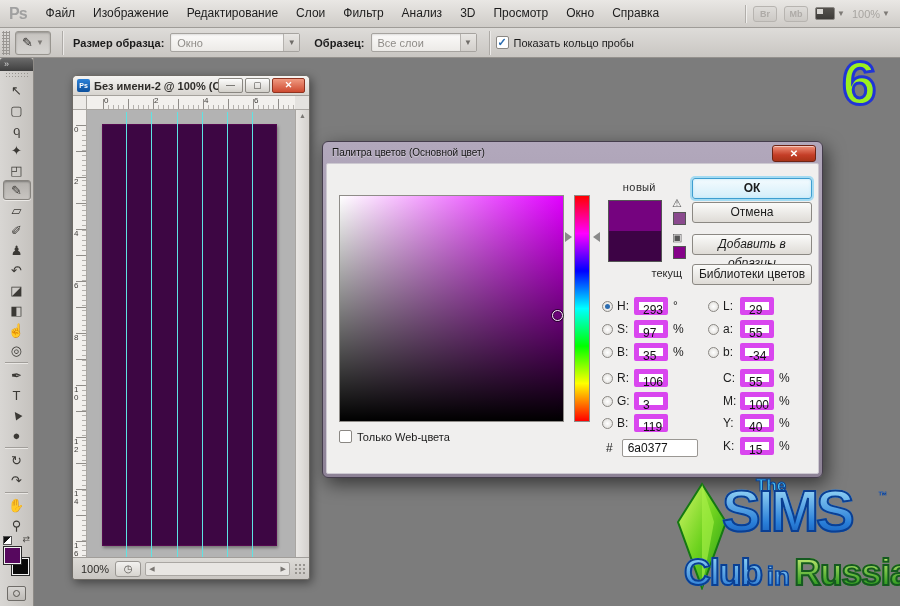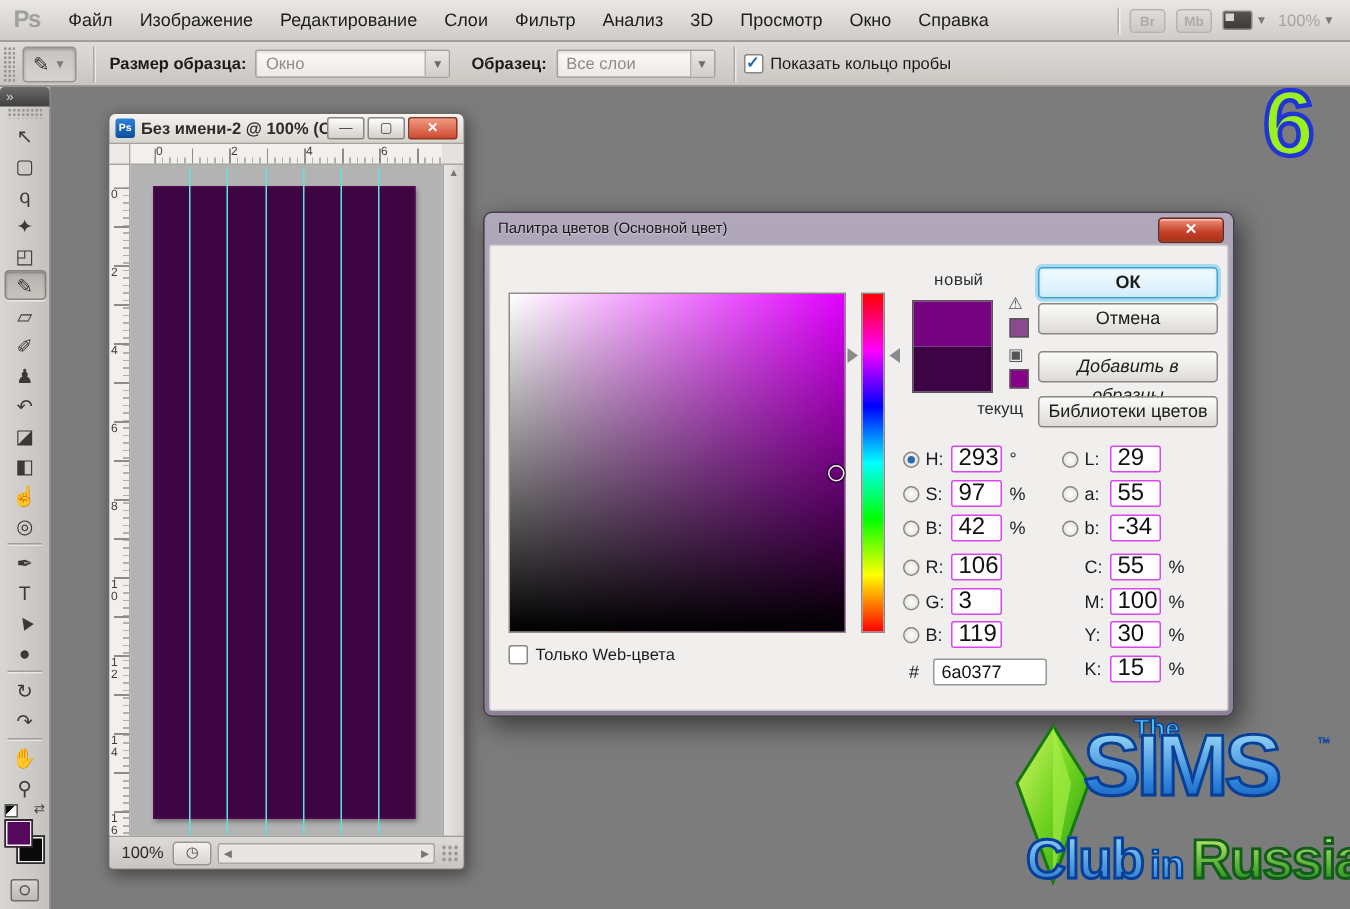--- a/index.html
+++ b/index.html
@@ -149,22 +149,22 @@
     background:linear-gradient(#fbfbfa,#dedbd6); border:1px solid #8b8883; border-radius:3px;
     font-size:12px; color:#1c1c1c; text-align:center; line-height:19px; }
   .dlg-btn.ok { border:1px solid #3e9ed0; box-shadow:0 0 0 2px #a4dbf2, inset 0 0 3px #bce6f7;
     background:linear-gradient(#f4fbfe,#d4eefa); font-weight:bold; }
 
   .frow { position:absolute; height:18px; display:flex; align-items:center; font-size:12px; }
   .radio { width:11px; height:11px; border:1px solid #8a8783; border-radius:50%; background:radial-gradient(#fff,#dcdad6); margin-right:4px; flex:none; position:relative;}
   .radio.sel::after { content:""; position:absolute; left:2px; top:2px; width:5px; height:5px; border-radius:50%; background:#2b6cb0; }
   .radio.hidden { visibility:hidden; }
   .f-label { width:17px; text-align:left; color:#1c1c1c; }
-  .numfield { width:34px; height:18px; background:#fff; border:1px solid #d946ef; border-radius:2px;
-    font-size:16px; line-height:16px; padding-left:4px; color:#111; }
+  .numfield { width:34px; height:18px; background:#fff; border:5px solid #d946ef; border-radius:2px;
+    font-size:12px; line-height:16px; padding-left:4px; color:#111; }
   .f-unit { margin-left:5px; color:#1c1c1c; }
   .hexrow { position:absolute; left:279px; top:275px; display:flex; align-items:center; font-size:12px; }
   .hexfield { width:76px; height:18px; background:#fff; border:1px solid #9a9793; border-radius:2px;
     line-height:16px; padding-left:5px; margin-left:9px; color:#111; }
   .webonly { position:absolute; left:12px; top:266px; display:flex; align-items:center; font-size:11px; }
 
   
   .num6 { position:absolute; left:842px; top:52px; font-size:62px; font-weight:bold;
     color:#9bf01e; -webkit-text-stroke:3px #2135d6; line-height:1; }
   .simslogo { position:absolute; right:0; bottom:2px; width:226px; height:128px; }
@@ -424,21 +424,21 @@
           </div>
           <div class="frow" style="left: 275px; top: 156px;">
             <span class="radio"></span>
             <span class="f-label">S:</span>
             <span class="numfield">97</span>
             <span class="f-unit">%</span>
           </div>
           <div class="frow" style="left: 275px; top: 179px;">
             <span class="radio"></span>
             <span class="f-label">B:</span>
-            <span class="numfield">42</span>
+            <span class="numfield">35</span>
             <span class="f-unit">%</span>
           </div>
           <div class="frow" style="left: 275px; top: 205px;">
             <span class="radio"></span>
             <span class="f-label">R:</span>
             <span class="numfield">106</span>
             <span class="f-unit"></span>
           </div>
           <div class="frow" style="left: 275px; top: 228px;">
             <span class="radio"></span>
@@ -480,21 +480,21 @@
           </div>
           <div class="frow" style="left: 381px; top: 228px;">
             <span class="radio hidden"></span>
             <span class="f-label">M:</span>
             <span class="numfield">100</span>
             <span class="f-unit">%</span>
           </div>
           <div class="frow" style="left: 381px; top: 250px;">
             <span class="radio hidden"></span>
             <span class="f-label">Y:</span>
-            <span class="numfield">30</span>
+            <span class="numfield">40</span>
             <span class="f-unit">%</span>
           </div>
           <div class="frow" style="left: 381px; top: 273px;">
             <span class="radio hidden"></span>
             <span class="f-label">K:</span>
             <span class="numfield">15</span>
             <span class="f-unit">%</span>
           </div>
         </div>
 

